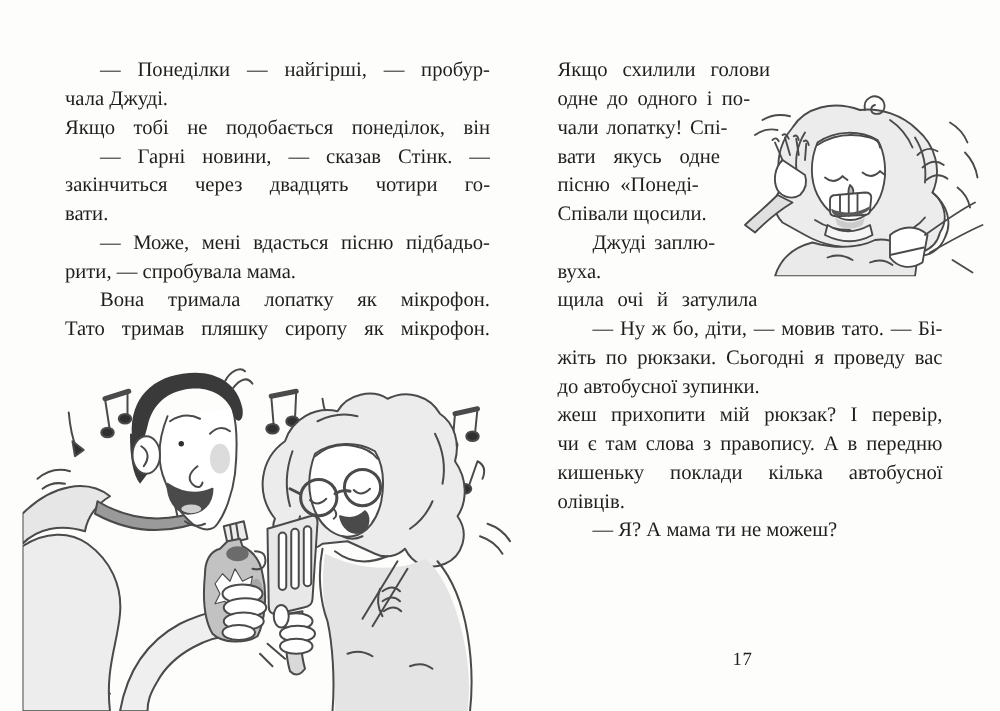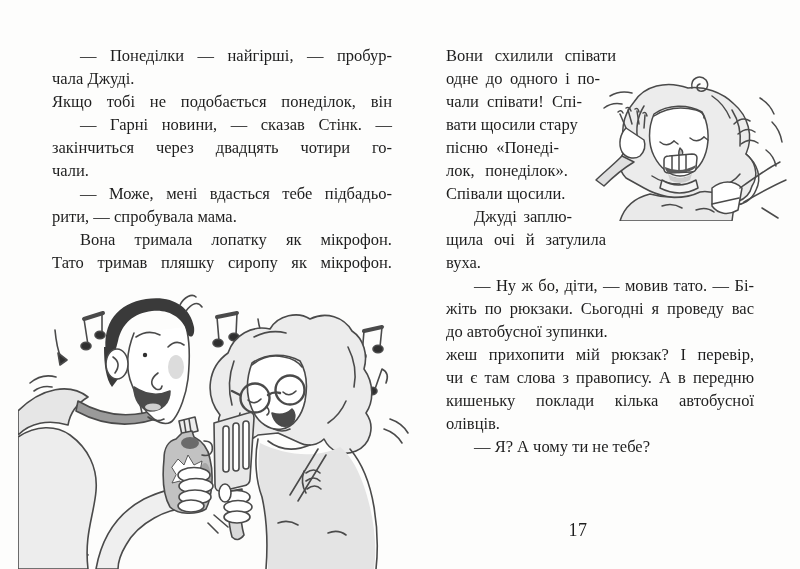--- a/index.html
+++ b/index.html
@@ -7,64 +7,63 @@
   .stage{position:relative;width:800px;height:569px;background:#fdfdfc;color:#1e1e1e;}
   .col{position:absolute;top:44px;font-size:16.5px;}
   .left-col{left:52px;width:340px;}
   .right-col{left:446px;width:308px;}
   .ln{height:23px;line-height:23px;white-space:nowrap;overflow:visible;}
   .j{text-align:justify;text-align-last:justify;}
   .last{text-align:left;text-align-last:left;font-family:Liberation Serif, serif;}
   .ind{text-indent:28px;}
   .w0{width:170px}.w1{width:154px}.w2{width:136px}.w3{width:130px}.w4{width:113px}
   .w5{width:122px}.w7{width:126px}.w8{width:160px}
-  .pagenum{position:absolute;top:520px;left:424px;width:308px;text-align:center;
-           font-size:18px;letter-spacing:.5px;}
+  .pagenum{position:absolute;top:520px;left:440px;width:308px;text-align:center;
+           font-size:15px;letter-spacing:.5px;}
   .illu{position:absolute;}
   .illu-left{left:18px;top:283px;width:402px;height:286px;}
   .illu-right{left:592px;top:66px;width:200px;height:155px;}
   svg{display:block;width:100%;height:100%;}
 </style>
 </head>
 <body>
 
 <div class="stage">
 
   <div class="col left-col">
     <div class="ln j ind">— Понеділки — найгірші, — пробур-</div>
     <div class="ln last">чала Джуді.</div>
     <div class="ln j">Якщо тобі не подобається понеділок, він</div>
     <div class="ln j ind">— Гарні новини, — сказав Стінк. —</div>
     <div class="ln j">закінчиться через двадцять чотири го-</div>
-    <div class="ln last">чали.</div>
-    <div class="ln j ind">— Може, мені вдасться тебе підбадьо-</div>
+    <div class="ln last">вати.</div>
+    <div class="ln j ind">— Може, мені вдасться пісню підбадьо-</div>
     <div class="ln last">рити, — спробувала мама.</div>
     <div class="ln j ind">Вона тримала лопатку як мікрофон.</div>
     <div class="ln j">Тато тримав пляшку сиропу як мікрофон.</div>
   </div>
 
   <div class="col right-col">
-    <div class="ln j w0">Вони схилили співати</div>
+    <div class="ln j w0">Якщо схилили голови</div>
     <div class="ln j w1">одне до одного і по-</div>
-    <div class="ln j w2">чали співати! Спі-</div>
-    <div class="ln j w3">вати щосили стару</div>
+    <div class="ln j w2">чали лопатку! Спі-</div>
+    <div class="ln j w3">вати якусь одне</div>
     <div class="ln j w4">пісню «Понеді-</div>
-    <div class="ln j w5">лок, понеділок».</div>
     <div class="ln last">Співали щосили.</div>
     <div class="ln j ind w7">Джуді заплю-</div>
+    <div class="ln last">вуха.</div>
     <div class="ln j w8">щила очі й затулила</div>
-    <div class="ln last">вуха.</div>
     <div class="ln j ind">— Ну ж бо, діти, — мовив тато. — Бі-</div>
     <div class="ln j">жіть по рюкзаки. Сьогодні я проведу вас</div>
     <div class="ln last">до автобусної зупинки.</div>
     <div class="ln j">жеш прихопити мій рюкзак? І перевір,</div>
     <div class="ln j">чи є там слова з правопису. А в передню</div>
     <div class="ln j">кишеньку поклади кілька автобусної</div>
     <div class="ln last">олівців.</div>
-    <div class="ln last ind">— Я? А чому ти не тебе?</div>
+    <div class="ln last ind">— Я? А мама ти не можеш?</div>
   </div>
 
   <div class="pagenum">17</div>
 
   <div class="illu illu-left">
   <svg viewBox="0 0 402 286" xmlns="http://www.w3.org/2000/svg">
     <g stroke="#4a4a4a" stroke-width="1.6" fill="none" stroke-linecap="round" stroke-linejoin="round">
 
       <g>
         <path d="M12,100 Q24,90 38,94"></path>

